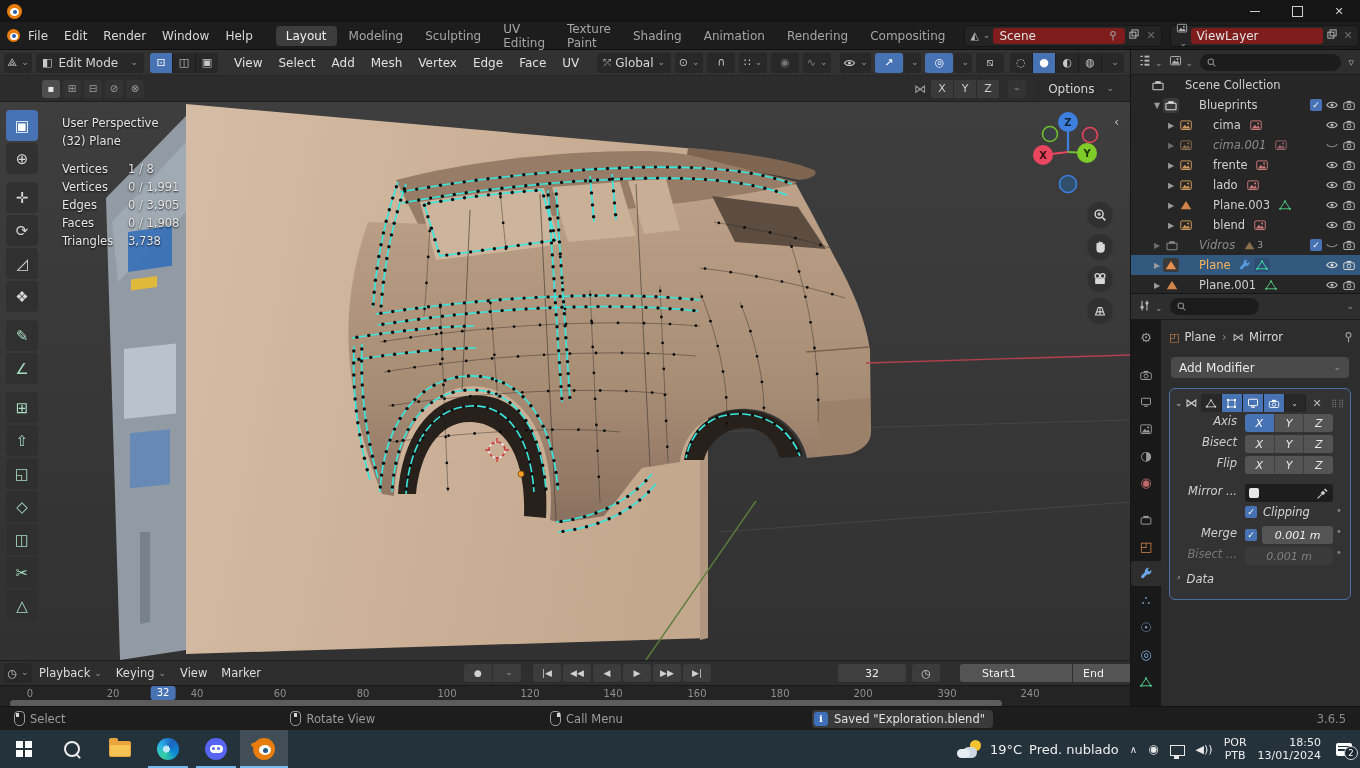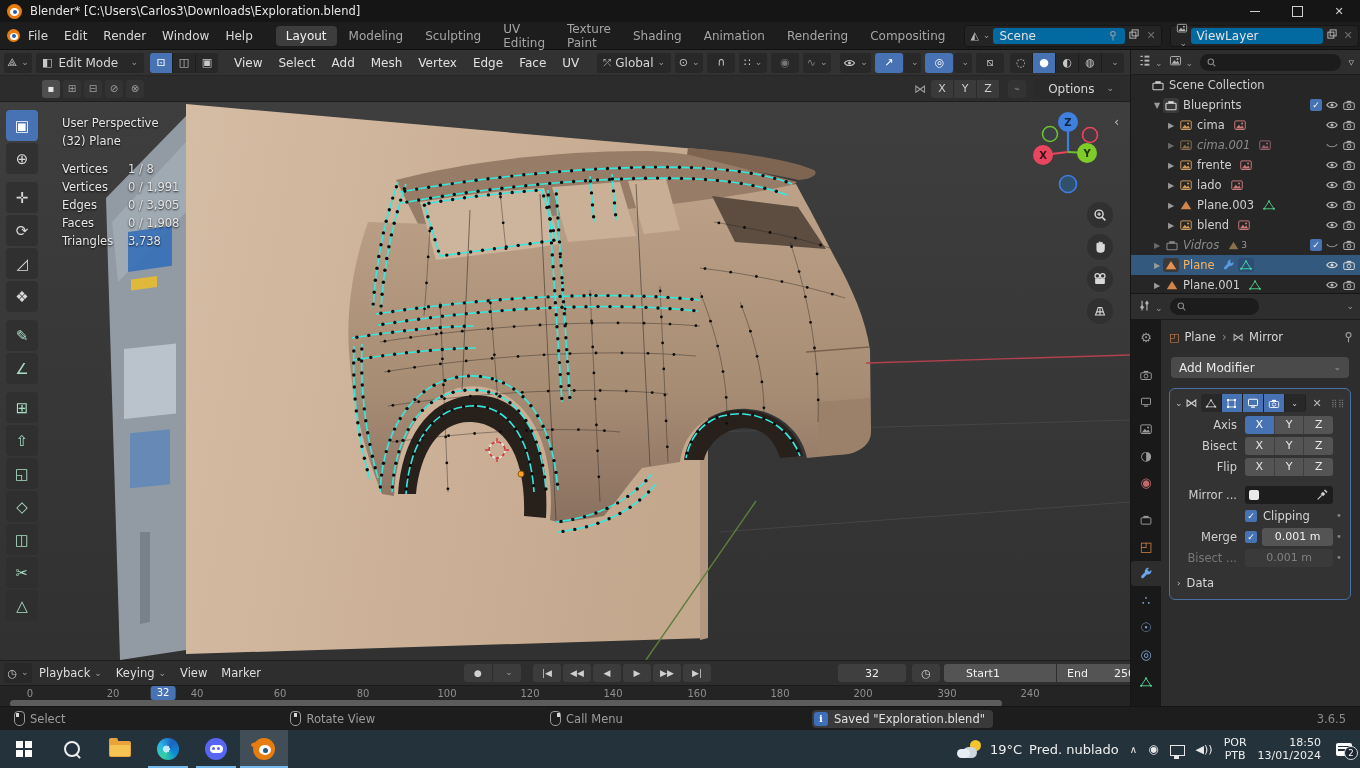--- a/index.html
+++ b/index.html
@@ -22,21 +22,21 @@
   .blogo .c1{position:absolute;inset:0;border-radius:50%;background:#e87d0d;}
   .blogo .c2{position:absolute;left:3px;top:4px;width:9px;height:8px;border-radius:50%;background:#fff;}
   .blogo .c3{position:absolute;left:6px;top:6px;width:4px;height:4px;border-radius:50%;background:#2a5caa;}
   
   .topbar{left:0;top:22px;width:1360px;height:28px;background:#1d1d1d;display:flex;align-items:center;border-bottom:1px solid #101010;box-sizing:border-box;}
   .menu-item{padding:0 8px;color:#d8d8d8;font-size:12px;}
   .wstabs{display:flex;align-items:center;margin-left:14px;}
   .wstab{padding:3px 10px;margin:0 1px;color:#a5a5a5;border-radius:4px;font-size:12px;}
   .wstab.active{background:#3d3d3d;color:#f0f0f0;}
   .idwidget{display:flex;align-items:center;background:#242424;border:1px solid #151515;border-radius:4px;height:20px;margin-left:8px;padding:0 2px;}
-  .idwidget .fld{background:#0369a1;border-radius:3px;height:16px;display:flex;align-items:center;padding:0 6px;min-width:120px;color:#e2e2e2;}
+  .idwidget .fld{background:#7f1d1d;border-radius:3px;height:16px;display:flex;align-items:center;padding:0 6px;min-width:120px;color:#e2e2e2;}
   .miniic{color:#b5b5b5;font-size:11px;padding:0 3px;}
   
   .vphead{left:0;top:50px;width:1130px;height:26px;background:#323232;display:flex;align-items:center;border-bottom:1px solid #262626;box-sizing:border-box;}
   .vpmenu{padding:0 8px;color:#e0e0e0;}
   .pill{background:#282828;border-radius:3px;height:20px;display:flex;align-items:center;padding:0 6px;}
   .segrp{display:flex;height:20px;border-radius:3px;overflow:hidden;margin-left:6px;}
   .segbtn{width:22px;display:flex;align-items:center;justify-content:center;background:#282828;color:#c8c8c8;font-size:11px;border-right:1px solid #1d1d1d;}
   .segbtn:last-child{border-right:none;}
   .segbtn.on{background:#4772b3;color:#fff;}
   .hbtn{height:20px;min-width:22px;display:flex;align-items:center;justify-content:center;background:#282828;border-radius:3px;color:#c8c8c8;font-size:11px;margin-left:4px;padding:0 3px;}
@@ -74,21 +74,21 @@
   .playhead{position:absolute;top:0;transform:translateX(-50%);background:#4772b3;color:#fff;font-size:10px;border-radius:3px;padding:0 6px;height:14px;line-height:14px;}
   .ph-stem{position:absolute;top:14px;width:2px;height:8px;background:#4772b3;transform:translateX(-50%);}
   .hscroll{position:absolute;left:10px;bottom:1px;width:992px;height:7px;background:#5c5c5c;border-radius:4px;}
   
   .sidebar{left:1130px;top:50px;width:230px;height:656px;background:#262626;border-left:1px solid #161616;box-sizing:border-box;}
   .outliner{position:absolute;left:0;top:0;width:230px;height:243px;overflow:hidden;}
   .ol-head{height:25px;background:#2e2e2e;display:flex;align-items:center;border-bottom:1px solid #1c1c1c;padding:0 4px;box-sizing:border-box;}
   .srch{flex:1;height:17px;background:#1c1c1c;border-radius:9px;margin:0 4px;display:flex;align-items:center;padding:0 6px;}
   .orow{height:20px;display:flex;align-items:center;padding-left:calc(6px + var(--lv)*14px);font-size:11.5px;color:#cfcfcf;}
   .orow.sel{background:#33597f;}
-  .orow .lbl{margin-left:4px;}
+  .orow .lbl{margin-left:20px;}
   .orow .lbl.dim{color:#8b8b8b;font-style:italic;}
   .orow .lbl.act{color:#ffb35c;}
   .disc{width:12px;font-size:8px;color:#9a9a9a;text-align:center;flex:none;}
   .oi{flex:none;margin-left:2px;}
   .orow .right{margin-left:auto;display:flex;align-items:center;gap:3px;padding-right:5px;}
   .chk{width:12px;height:12px;background:#4772b3;border-radius:2px;color:#fff;font-size:9px;line-height:12px;text-align:center;flex:none;}
   .cnt{font-size:9px;color:#9a9a9a;margin-left:1px;}
   .iconbox{background:#3a3a3a;border-radius:3px;padding:1px;display:flex;}
   .iconbox.blue{background:#2f4d74;}
   
@@ -99,21 +99,21 @@
   .ptab.active{background:#2d2d2d;color:#6ba7e8;border-radius:3px 0 0 3px;}
   .ptab.sep{height:8px;}
   .pcontent{position:absolute;left:30px;top:25px;right:0;bottom:0;padding:6px 6px 0 8px;box-sizing:border-box;}
   .crumb{display:flex;align-items:center;height:24px;font-size:11.5px;color:#d8d8d8;}
   .addmod{height:21px;background:#4a4a4a;border-radius:4px;display:flex;align-items:center;justify-content:space-between;padding:0 8px;margin:8px 6px 10px 2px;color:#e8e8e8;}
   .modpanel{border:1px solid #4a6fa5;border-radius:6px;background:#333333;margin:0 4px 0 0;padding:3px 5px 6px 5px;}
   .mp-head{display:flex;align-items:center;height:22px;gap:3px;}
   .mp-tgl{display:flex;height:18px;border-radius:3px;overflow:hidden;}
   .mp-tgl span{width:20px;display:flex;align-items:center;justify-content:center;background:#282828;color:#cfcfcf;font-size:10px;border-right:1px solid #1f1f1f;}
   .mp-tgl span.on{background:#4772b3;color:#fff;}
-  .mrow{display:flex;align-items:center;height:21px;font-size:11.5px;}
+  .mrow{display:flex;align-items:flex-start;height:21px;font-size:11.5px;font-style:italic;}
   .mrow .mlbl{width:62px;text-align:right;padding-right:8px;color:#cfcfcf;flex:none;}
   .mrow .mlbl.dim{color:#777;}
   .mrow .dotm{width:12px;text-align:center;color:#808080;font-size:10px;flex:none;}
   .axgrp{display:flex;flex:1;height:18px;border-radius:3px;overflow:hidden;}
   .axgrp span{flex:1;display:flex;align-items:center;justify-content:center;background:#545454;color:#e8e8e8;font-size:11px;border-right:1px solid #3f3f3f;}
   .axgrp span:last-child{border-right:none;}
   .axgrp span.on{background:#4772b3;color:#fff;}
   .objfld{flex:1;height:18px;background:#1d1d1d;border-radius:3px;display:flex;align-items:center;padding:0 4px;justify-content:space-between;}
   .valfld{flex:1;height:18px;background:#545454;border-radius:3px;display:flex;align-items:center;justify-content:center;color:#f0f0f0;font-size:11px;}
   .valfld.dim{background:#3a3a3a;color:#808080;}
@@ -262,21 +262,20 @@
 </svg>
 
 <div id="app">
 
   <div class="titlebar abs">
     <span class="blogo">
         <span class="c1"></span>
         <span class="c2"></span>
         <span class="c3"></span>
       </span>
-    <span class="ttl">Blender* [C:\Users\Carlos3\Downloads\Exploration.blend]</span>
     <div class="winbtns">
       <span class="winbtn">
           <span class="wb-min"></span>
         </span>
       <span class="winbtn">
           <span class="wb-sq"></span>
         </span>
       <span class="winbtn">✕</span>
     </div>
   </div>
@@ -1087,21 +1086,21 @@
         <span class="tbtn">|◀</span>
         <span class="tbtn">◀◀</span>
         <span class="tbtn">◀</span>
         <span class="tbtn">▶</span>
         <span class="tbtn">▶▶</span>
         <span class="tbtn">▶|</span>
       </div>
       <div style="position:absolute;left:838px;display:flex;align-items:center;">
         <span class="valfld" style="width:64px;background:#3f3f3f;">32</span>
         <span class="tbtn" style="margin-left:6px;font-size:11px;">◷</span>
-        <span class="valfld" style="width:102px;margin-left:4px;border-radius:3px 0 0 3px;justify-content:flex-start;padding:0 22px;box-sizing:border-box;">
+        <span class="valfld" style="width:102px;margin-left:20px;border-radius:3px 0 0 3px;justify-content:flex-start;padding:0 22px;box-sizing:border-box;">
             <span>Start</span>
             <span>1</span>
           </span>
         <span class="valfld" style="width:102px;margin-left:1px;border-radius:0 3px 3px 0;justify-content:space-between;padding:0 10px;box-sizing:border-box;">
             <span>End</span>
             <span>250</span>
           </span>
       </div>
     </div>
     <div class="tl-ruler">

